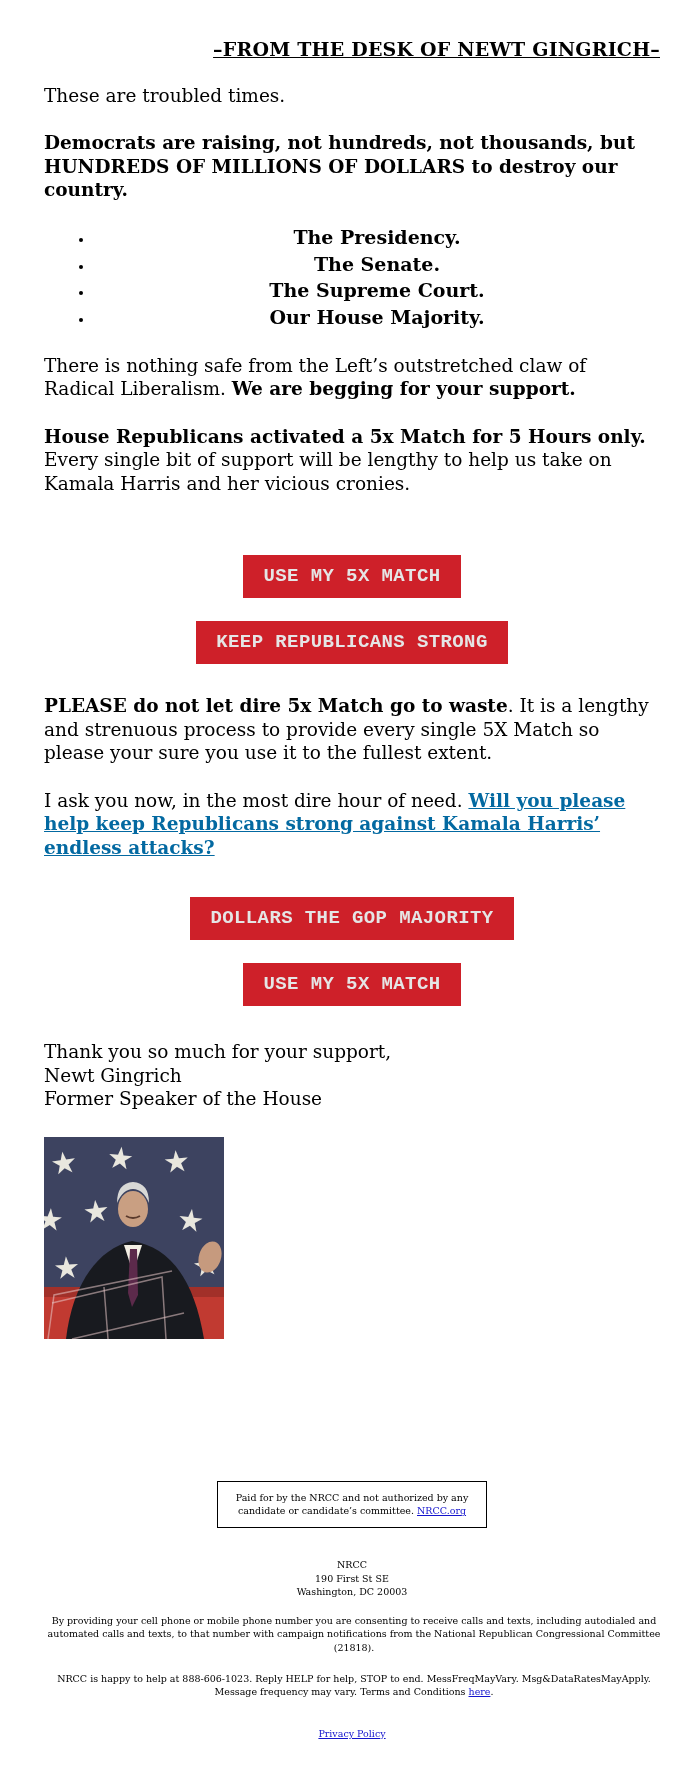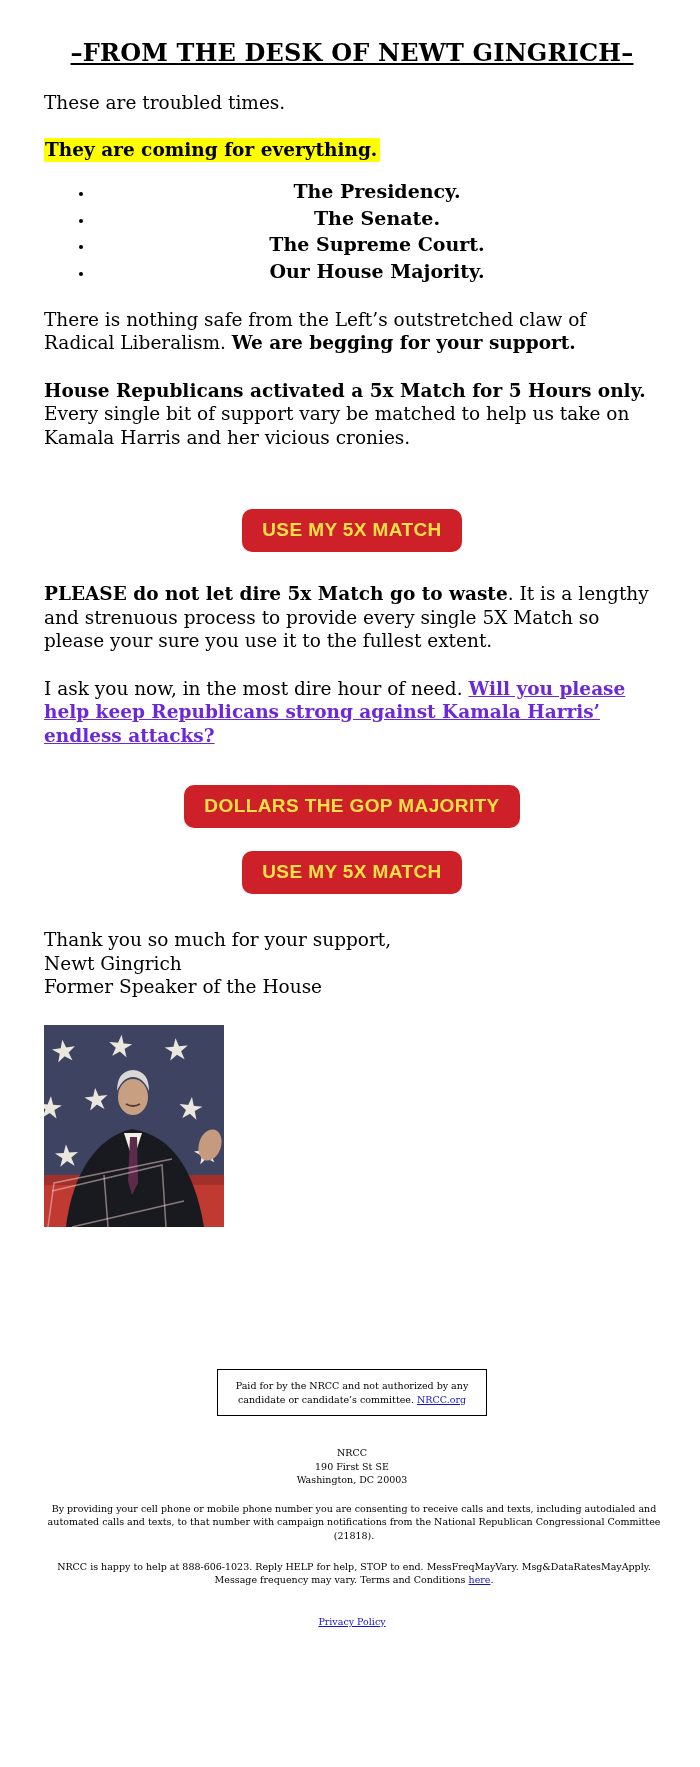--- a/index.html
+++ b/index.html
@@ -5,22 +5,22 @@
   html, body { margin:0; padding:0; background:#ffffff; }
   body {
     width:700px;
     color:#000000;
     font-family:"DejaVu Serif", serif;
     -webkit-font-smoothing:antialiased;
   }
   .email { padding:34px 40px 0 44px; }
 
   .title {
-    text-align:center;
-    font-size:24px;
+    text-align:right;
+    font-size:19px;
     font-weight:bold;
     text-decoration:underline;
     letter-spacing:0.2px;
     margin:4px 0 0 0;
   }
 
   p { font-size:18.5px; line-height:1.27; margin:24px 0; }
   .b { font-weight:bold; }
 
   .highlight-line { margin:24px 0 18px 0; }
@@ -42,36 +42,36 @@
     margin:3px 0;
     text-align:center;
   }
   ul.points li::marker { font-size:13px; }
 
   .btn {
     display:block;
     width:max-content;
     margin:23px auto;
     background:#CE2029;
-    color:#fde047;
-    font-family:Liberation Sans, sans-serif;
+    color:#e5e5e5;
+    font-family:Liberation Mono, monospace;
     font-size:19px;
     font-weight:bold;
     letter-spacing:0.4px;
     text-decoration:none;
     padding:10px 20px 11px 20px;
-    border-radius:10px;
+    border-radius:0;
     text-align:center;
     cursor:pointer;
   }
   .btn.first-gap { margin-top:60px; }
   .btn.third-gap { margin-top:38px; }
 
   a.body-link {
-    color:#6d28d9;
+    color:#0369a1;
     font-weight:bold;
     text-decoration:underline;
     cursor:pointer;
   }
 
   .signoff { margin-top:34px; margin-bottom:0; }
 
   .photo-wrap { margin:26px 0 0 0; }
   .photo {
     width:180px; height:202px; display:block;
@@ -98,36 +98,37 @@
 </style>
 </head>
 <body>
 
 <div class="email">
 
   <h1 class="title">–FROM THE DESK OF NEWT GINGRICH–</h1>
 
   <p>These are troubled times.</p>
 
+  <p class="b">Democrats are raising, not hundreds, not thousands, but HUNDREDS OF MILLIONS OF DOLLARS to destroy our country.</p>
 
-  <p class="highlight-line"><span class="highlight">They are coming for everything.</span></p>
 
   <ul class="points">
     <li>The Presidency.</li>
     <li>The Senate.</li>
     <li>The Supreme Court.</li>
     <li>Our House Majority.</li>
   </ul>
 
   <p><span>There is nothing safe from the Left’s outstretched claw of Radical Liberalism. </span><span class="b">We are begging for your support.</span></p>
 
-  <p><span class="b">House Republicans activated a 5x Match for 5 Hours only.</span><span> Every single bit of support vary be matched to help us take on Kamala Harris and her vicious cronies.</span></p>
+  <p><span class="b">House Republicans activated a 5x Match for 5 Hours only.</span><span> Every single bit of support will be lengthy to help us take on Kamala Harris and her vicious cronies.</span></p>
 
   <a class="btn first-gap">USE MY 5X MATCH</a>
 
+  <a class="btn">KEEP REPUBLICANS STRONG</a>
 
   <p style="margin-top:30px;"><span class="b">PLEASE do not let dire 5x Match go to waste</span><span>. It is a lengthy and strenuous process to provide every single 5X Match so please your sure you use it to the fullest extent.</span></p>
 
   <p><span>I ask you now, in the most dire hour of need. </span><a class="body-link">Will you please help keep Republicans strong against Kamala Harris’ endless attacks?</a></p>
 
   <a class="btn third-gap">DOLLARS THE GOP MAJORITY</a>
 
   <a class="btn">USE MY 5X MATCH</a>
 
   <p class="signoff">

